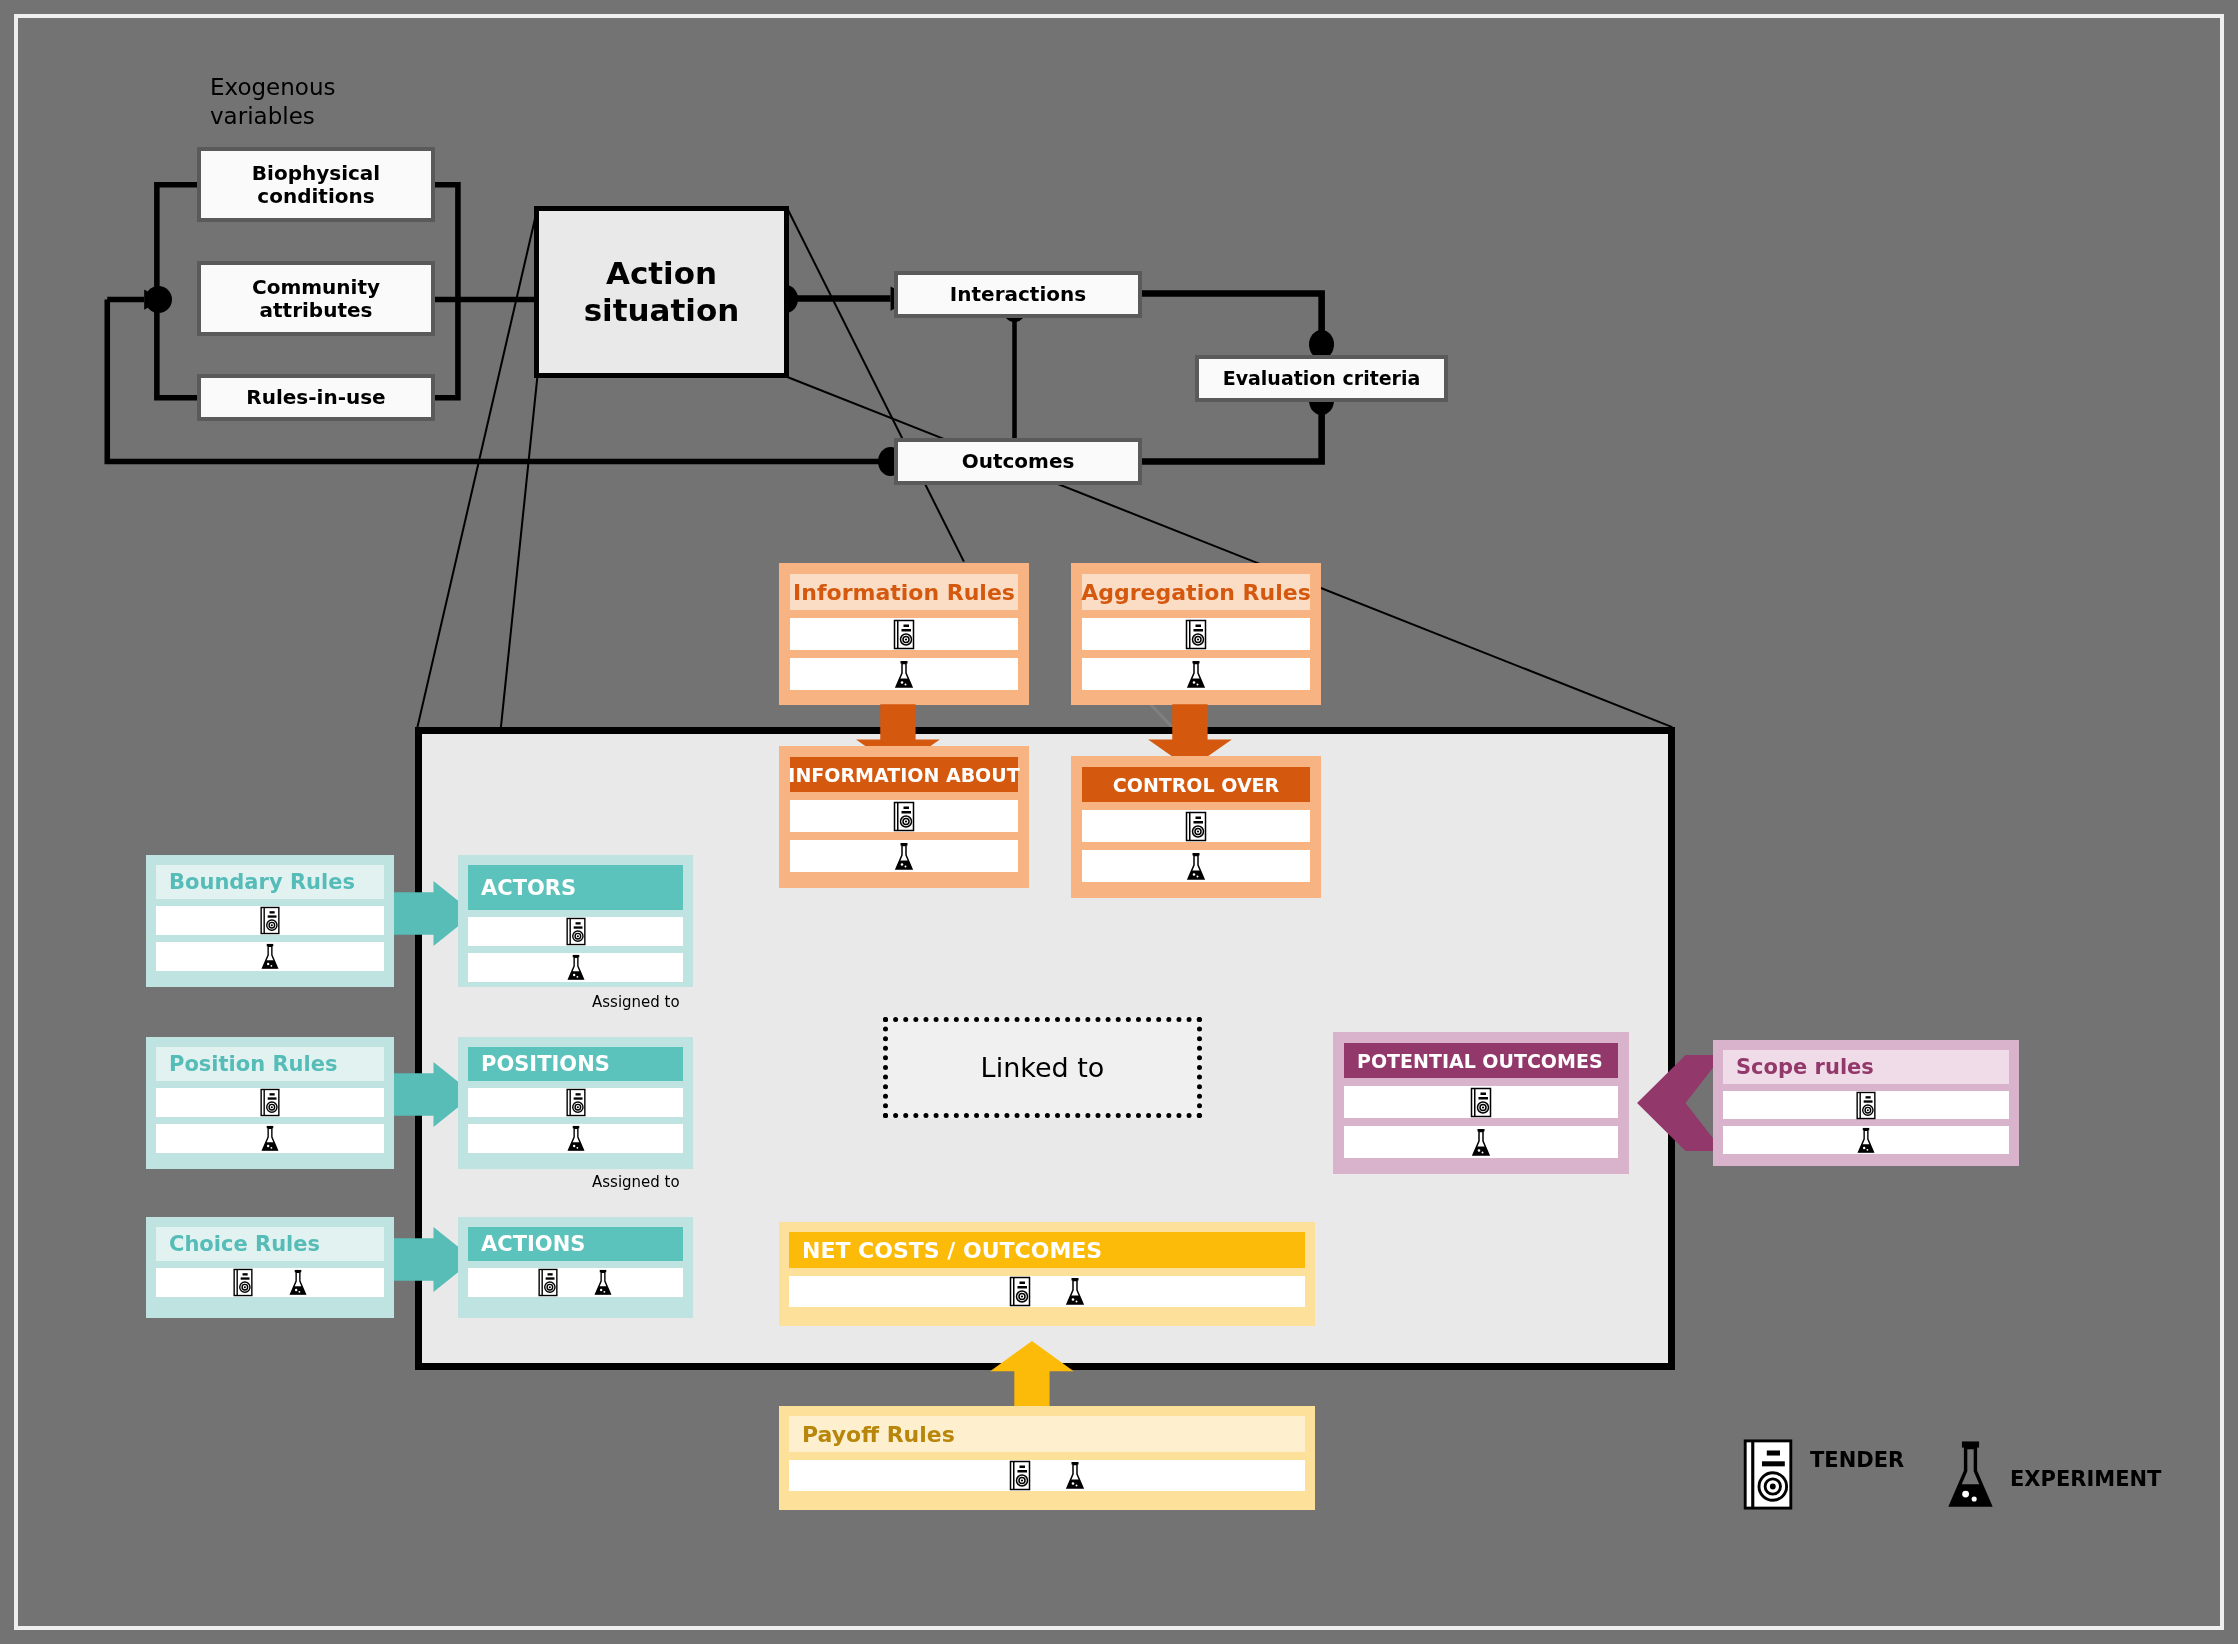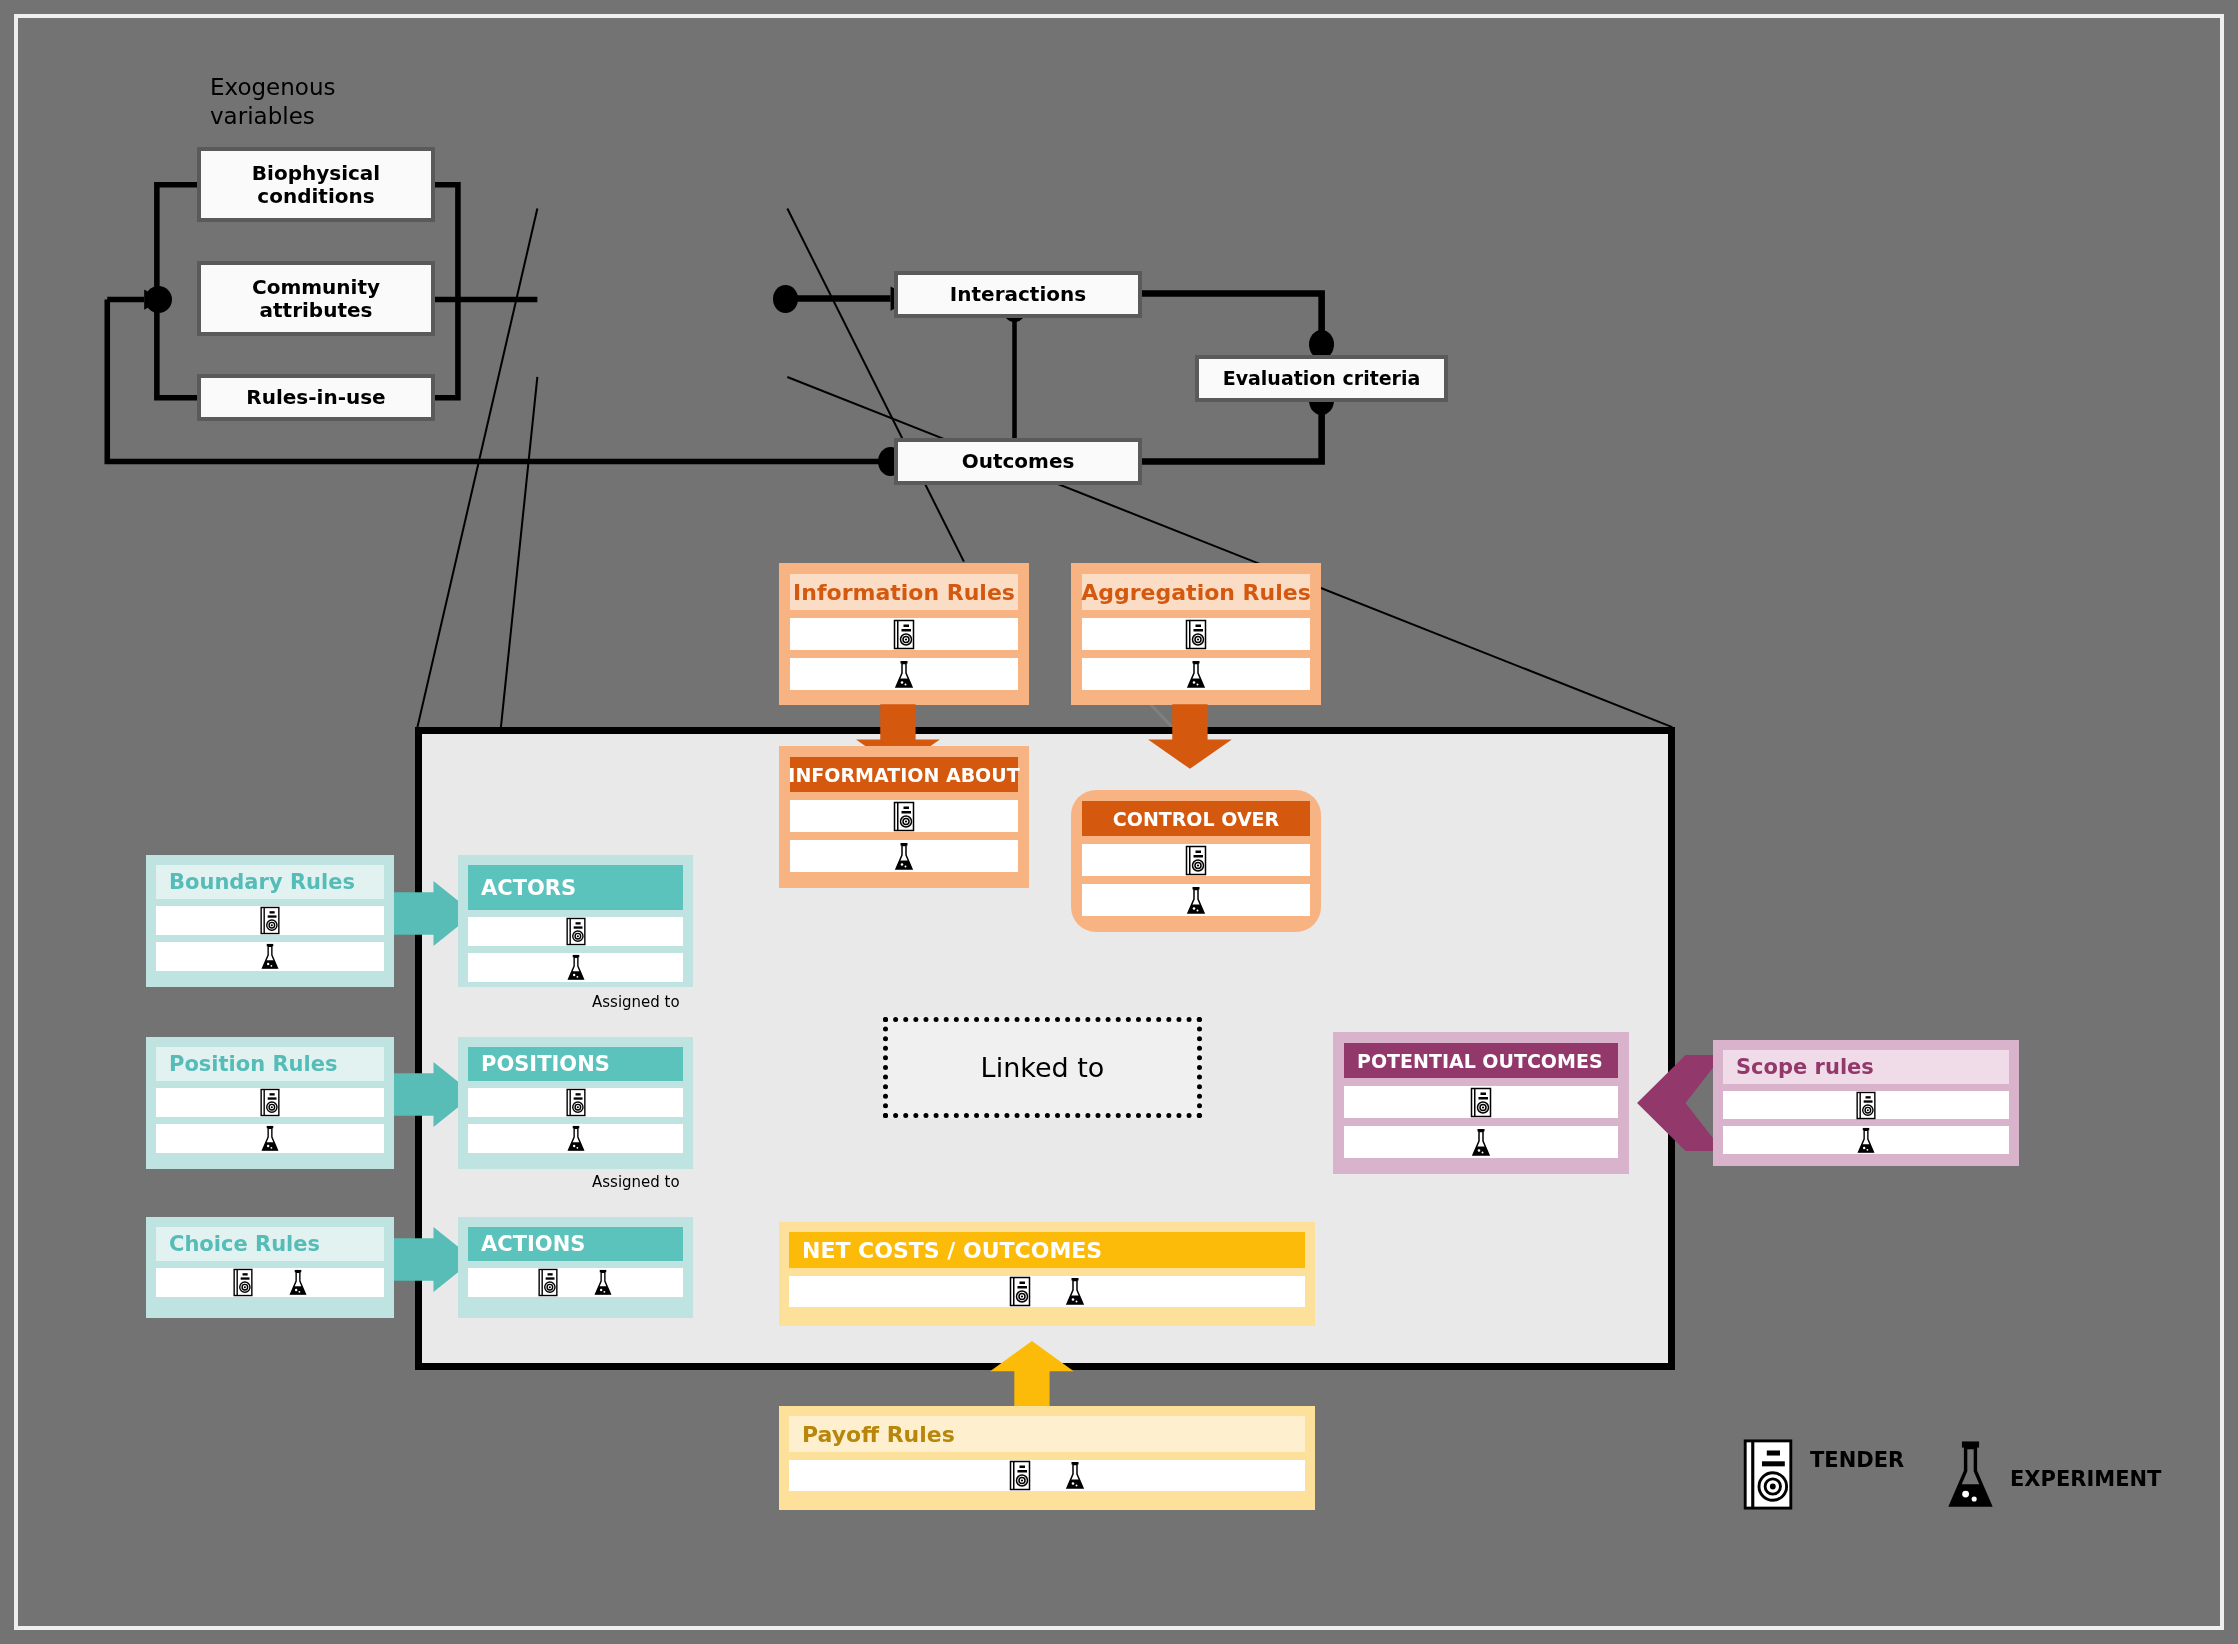--- a/index.html
+++ b/index.html
@@ -146,20 +146,24 @@
 
   <div class="abs iadbox ctr" style="left:197px;top:261px;width:238px;height:75px;font-size:20px;flex-direction:column;">
     <span>Community</span>
     <span>attributes</span>
   </div>
 
   <div class="abs iadbox ctr" style="left:197px;top:374px;width:238px;height:47px;font-size:20px;">
     <span>Rules-in-use</span>
   </div>
 
+  <div class="abs actionsit ctr" style="left:534px;top:206px;width:255px;height:172px;font-size:31px;flex-direction:column;">
+    <span>Action</span>
+    <span>situation</span>
+  </div>
 
   <div class="abs iadbox ctr" style="left:894px;top:271px;width:248px;height:47px;font-size:20px;">
     <span>Interactions</span>
   </div>
 
   <div class="abs iadbox ctr" style="left:894px;top:438px;width:248px;height:47px;font-size:20px;">
     <span>Outcomes</span>
   </div>
 
   <div class="abs iadbox ctr" style="left:1195px;top:355px;width:253px;height:47px;font-size:19px;">
@@ -240,21 +244,21 @@
       <svg width="20" height="29" viewBox="0 0 40 58">
           <rect x="13" y="2" width="14" height="5" fill="#000"></rect>
           <path d="M16 7 L16 26 L4 54 L36 54 L24 26 L24 7 Z" fill="none" stroke="#000" stroke-width="3"></path>
           <path d="M11 37 L29 37 L36 54 L4 54 Z" fill="#000"></path>
           <circle cx="16" cy="45" r="2.6" fill="#fff"></circle>
           <circle cx="23" cy="49" r="2" fill="#fff"></circle>
         </svg>
     </div>
   </div>
 
-  <div class="card c-orange c-orange-solid" style="left:1071px;top:790px;width:250px;height:142px;border-radius:25px;">
+  <div class="card c-orange c-orange-solid" style="left:1071px;top:756px;width:250px;height:142px;">
     <div class="hdr" style="margin:11px 11px 0 11px;height:35px;font-size:19px;">CONTROL OVER</div>
     <div class="row" style="margin:8px 11px 0 11px;height:32px;">
       <svg width="20" height="29" viewBox="0 0 40 58">
           <rect x="1" y="1" width="38" height="56" fill="#fff" stroke="#000" stroke-width="3"></rect>
           <rect x="6" y="1" width="3" height="56" fill="#000"></rect>
           <rect x="19" y="9" width="11" height="5" fill="#000"></rect>
           <rect x="15" y="18" width="19" height="5" fill="#000"></rect>
           <circle cx="24" cy="39" r="11" fill="none" stroke="#000" stroke-width="3"></circle>
           <circle cx="24" cy="39" r="6" fill="none" stroke="#000" stroke-width="3"></circle>
           <circle cx="24" cy="39" r="2.2" fill="#000"></circle>

